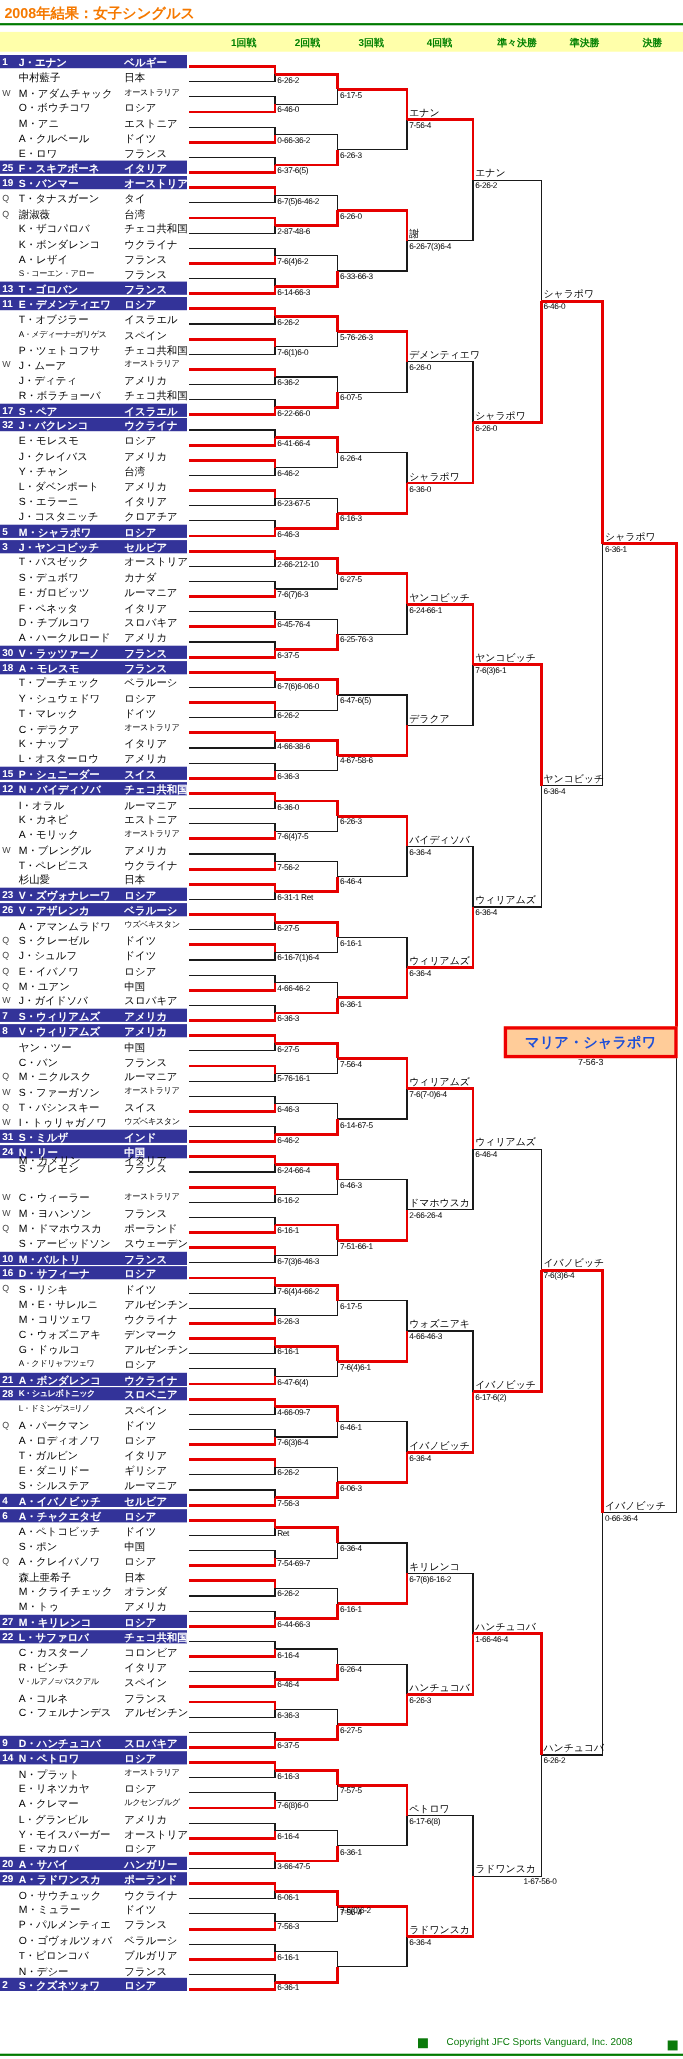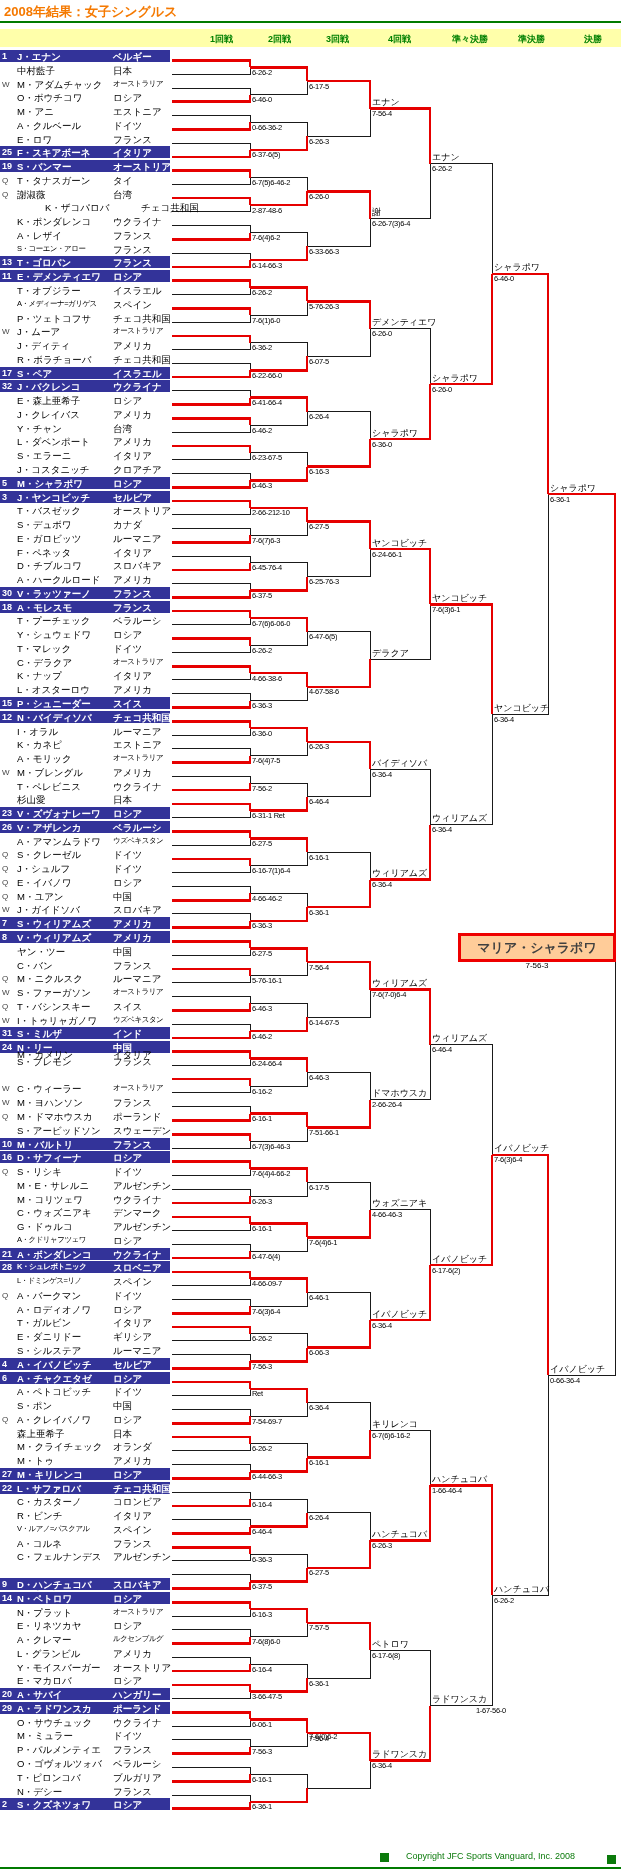--- a/index.html
+++ b/index.html
@@ -15,21 +15,21 @@
   .pmark{position:absolute;left:2px;top:2px;font-size:8px;color:#444444;}
   .pname{position:absolute;left:17px;top:1px;font-size:9.5px;color:#000;white-space:nowrap;}
   .pctry{position:absolute;left:113px;top:1px;font-size:9.5px;color:#000;white-space:nowrap;}
   .prow.seeded .pname,.prow.seeded .pctry{color:#ffffff;font-weight:bold;}
   .sm{font-size:7.5px !important;letter-spacing:-0.5px;}
   .score{position:absolute;font-size:7.5px;line-height:8px;color:#000;letter-spacing:-0.3px;white-space:nowrap;}
   .wname{position:absolute;font-size:9px;line-height:10px;color:#000;white-space:nowrap;}
   svg{position:absolute;left:0;top:0;}
   .champ{position:absolute;left:458px;top:933px;width:152px;height:23px;background:#ffcc99;
          border:3px solid #ee0000;display:flex;align-items:center;justify-content:center;}
-  .champ-name{font-size:13px;font-weight:bold;color:#404040;white-space:nowrap;}
+  .champ-name{font-size:13px;font-weight:bold;color:#1d4ed8;white-space:nowrap;}
   .champ-score{position:absolute;left:458px;top:961px;width:158px;text-align:center;
                font-size:8px;color:#000;}
   .foot-sq{position:absolute;width:9px;height:9px;background:#0b7a0b;}
   .foot-txt{position:absolute;left:406px;top:1851px;font-size:9px;color:#0b7a0b;white-space:nowrap;}
 </style>
 </head>
 <body>
 
 <div class="page">
   <div class="title">2008年結果：女子シングルス</div>
@@ -94,21 +94,21 @@
       <div class="prow" style="top: 173.894px;">
         <span class="pmark">Q</span>
         <span class="pname">T・タナスガーン</span>
         <span class="pctry">タイ</span>
       </div>
       <div class="prow" style="top: 187.66px;">
         <span class="pmark">Q</span>
         <span class="pname">謝淑薇</span>
         <span class="pctry">台湾</span>
       </div>
-      <div class="prow" style="top: 201.426px; margin-left: 28px;">
+      <div class="prow" style="top: 201.426px;">
         <span class="pname">K・ザコパロバ</span>
         <span class="pctry">チェコ共和国</span>
       </div>
       <div class="prow" style="top: 215.192px;">
         <span class="pname">K・ボンダレンコ</span>
         <span class="pctry">ウクライナ</span>
       </div>
       <div class="prow" style="top: 228.958px;">
         <span class="pname">A・レザイ</span>
         <span class="pctry">フランス</span>
@@ -156,21 +156,21 @@
         <span class="pseed">17</span>
         <span class="pname">S・ペア</span>
         <span class="pctry">イスラエル</span>
       </div>
       <div class="prow seeded" style="top: 380.384px;">
         <span class="pseed">32</span>
         <span class="pname">J・バクレンコ</span>
         <span class="pctry">ウクライナ</span>
       </div>
       <div class="prow" style="top: 394.15px;">
-        <span class="pname">E・森上亜希子</span>
+        <span class="pname">E・モレスモ</span>
         <span class="pctry">ロシア</span>
       </div>
       <div class="prow" style="top: 407.916px;">
         <span class="pname">J・クレイバス</span>
         <span class="pctry">アメリカ</span>
       </div>
       <div class="prow" style="top: 421.682px;">
         <span class="pname">Y・チャン</span>
         <span class="pctry">台湾</span>
       </div>

